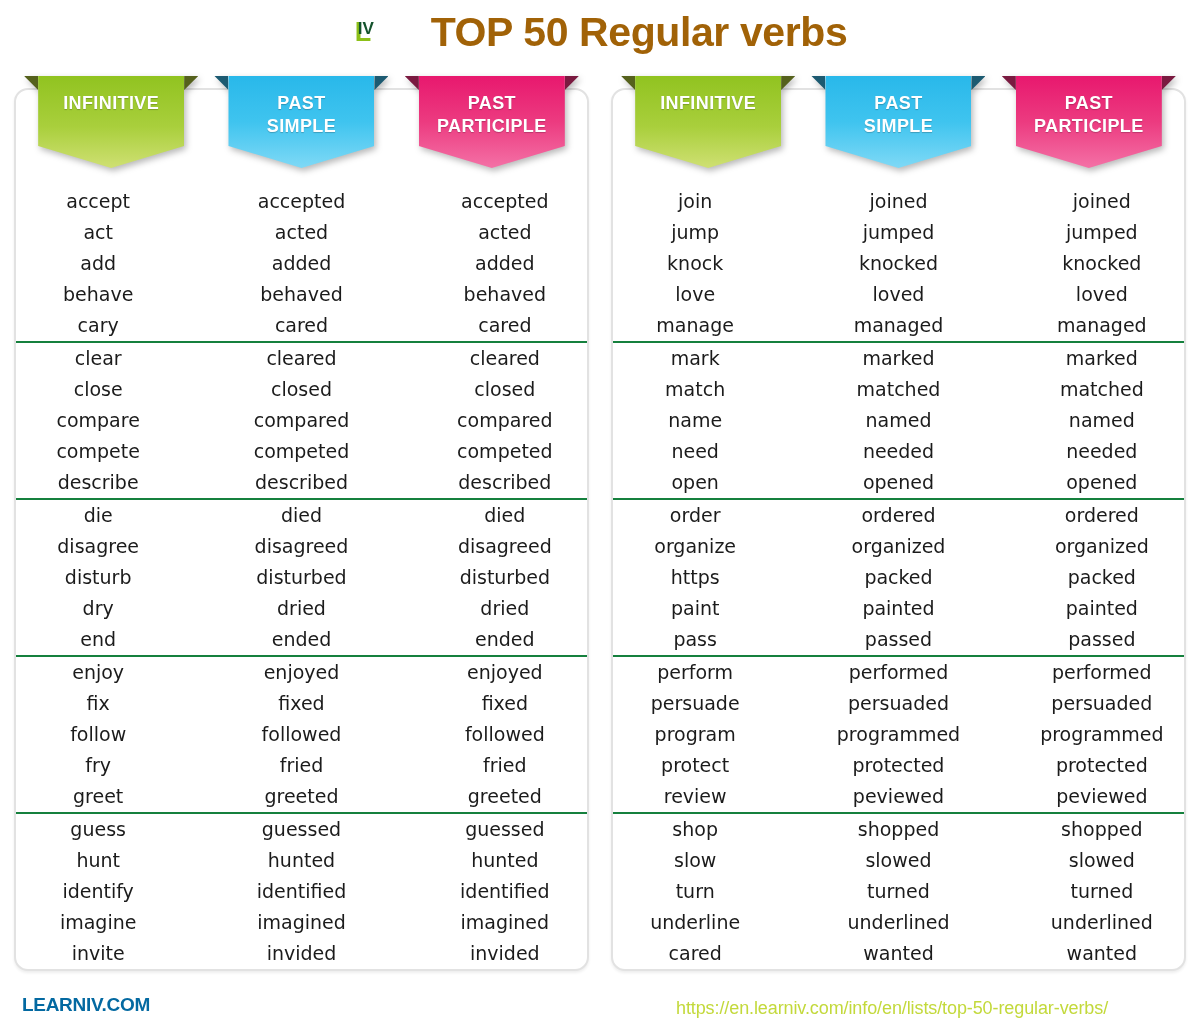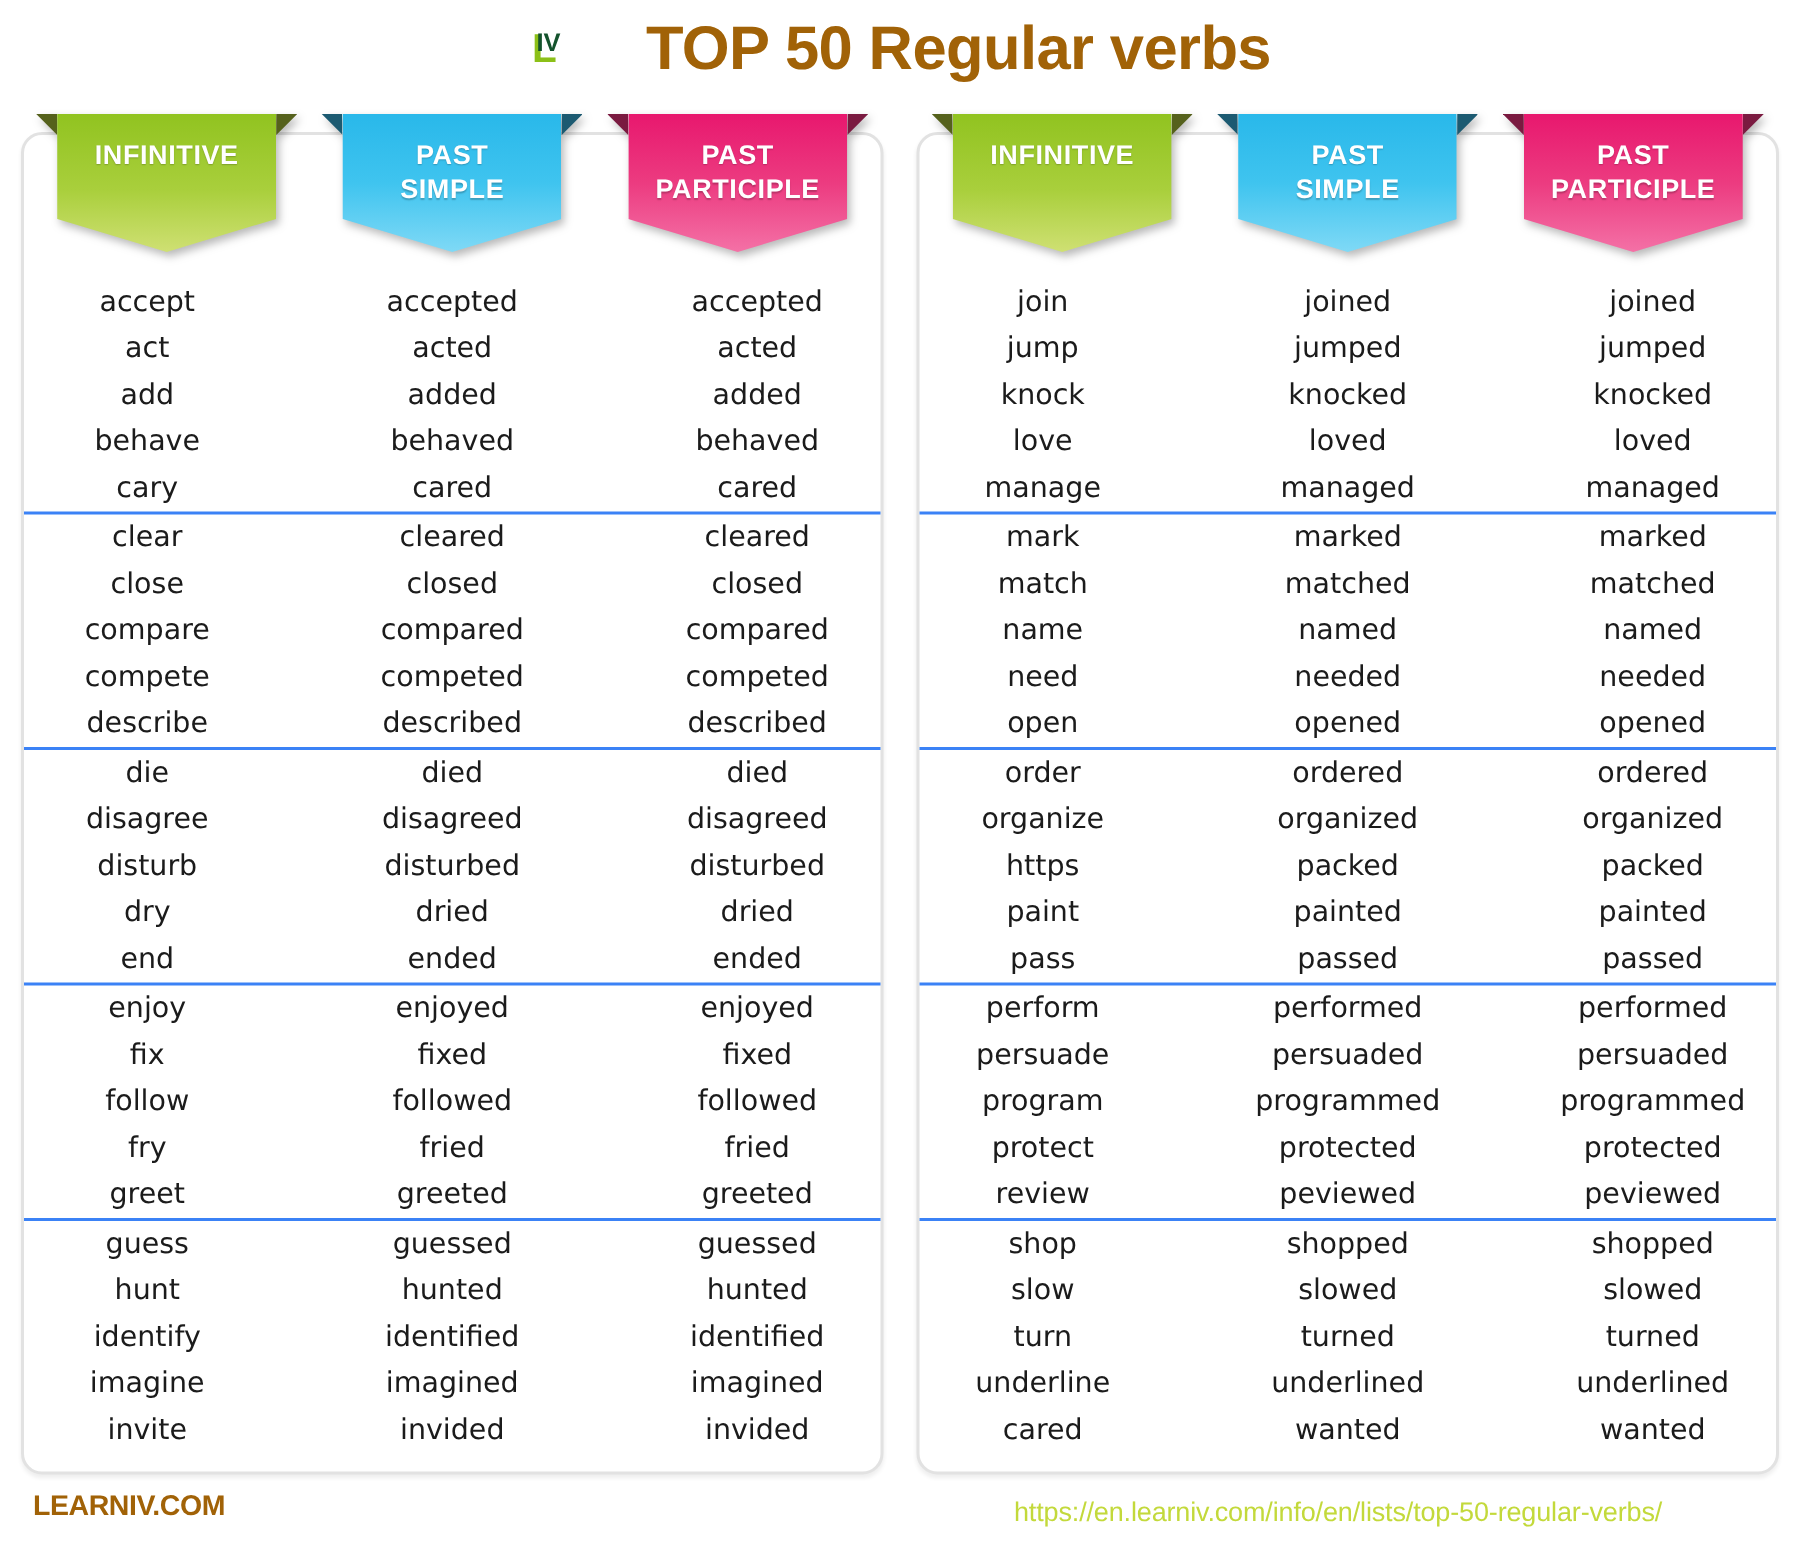--- a/index.html
+++ b/index.html
@@ -76,21 +76,20 @@
     gap: 22px;
   }
   .verb-card {
     position: relative;
     width: 575px;
     box-sizing: border-box;
     border: 2px solid #e2e2e2;
     border-radius: 14px;
     background: #fff;
     padding-top: 96px;
-    padding-bottom: 12px;
     box-shadow: 0 2px 3px rgba(0,0,0,0.07);
   }
 
   
   .banner-row {
     position: absolute;
     top: -14px;
     left: 0;
     width: 100%;
     height: 110px;
@@ -155,21 +154,21 @@
   .banner.blue   .fold-l, .banner.blue   .fold-r { background: #1c5a71; }
   .banner.pink   .body { background: linear-gradient(180deg, #e8186e 0%, #ec3b80 50%, #f471a6 100%); }
   .banner.pink   .fold-l, .banner.pink   .fold-r { background: #7a1a40; }
   .banner .label span { display: block; }
 
   
   .group {
     position: relative;
   }
   .group + .group {
-    border-top: 2px solid #3b82f6;
+    border-top: 2px solid #15803d;
   }
   .verb-row {
     display: flex;
     height: 31px;
     align-items: center;
     gap: 39px;
   }
   .verb-cell {
     flex: 1 1 0;
     text-align: center;
@@ -187,21 +186,21 @@
     bottom: 0;
     width: 1200px;
     height: 44px;
   }
   .footer-brand {
     position: absolute;
     left: 22px;
     top: 9px;
     font-size: 19px;
     font-weight: bold;
-    color: #a16207;
+    color: #0369a1;
     letter-spacing: -0.3px;
   }
   .footer-url {
     position: absolute;
     left: 676px;
     top: 13px;
     font-size: 18px;
     color: #c3d93b;
     letter-spacing: -0.1px;
   }

